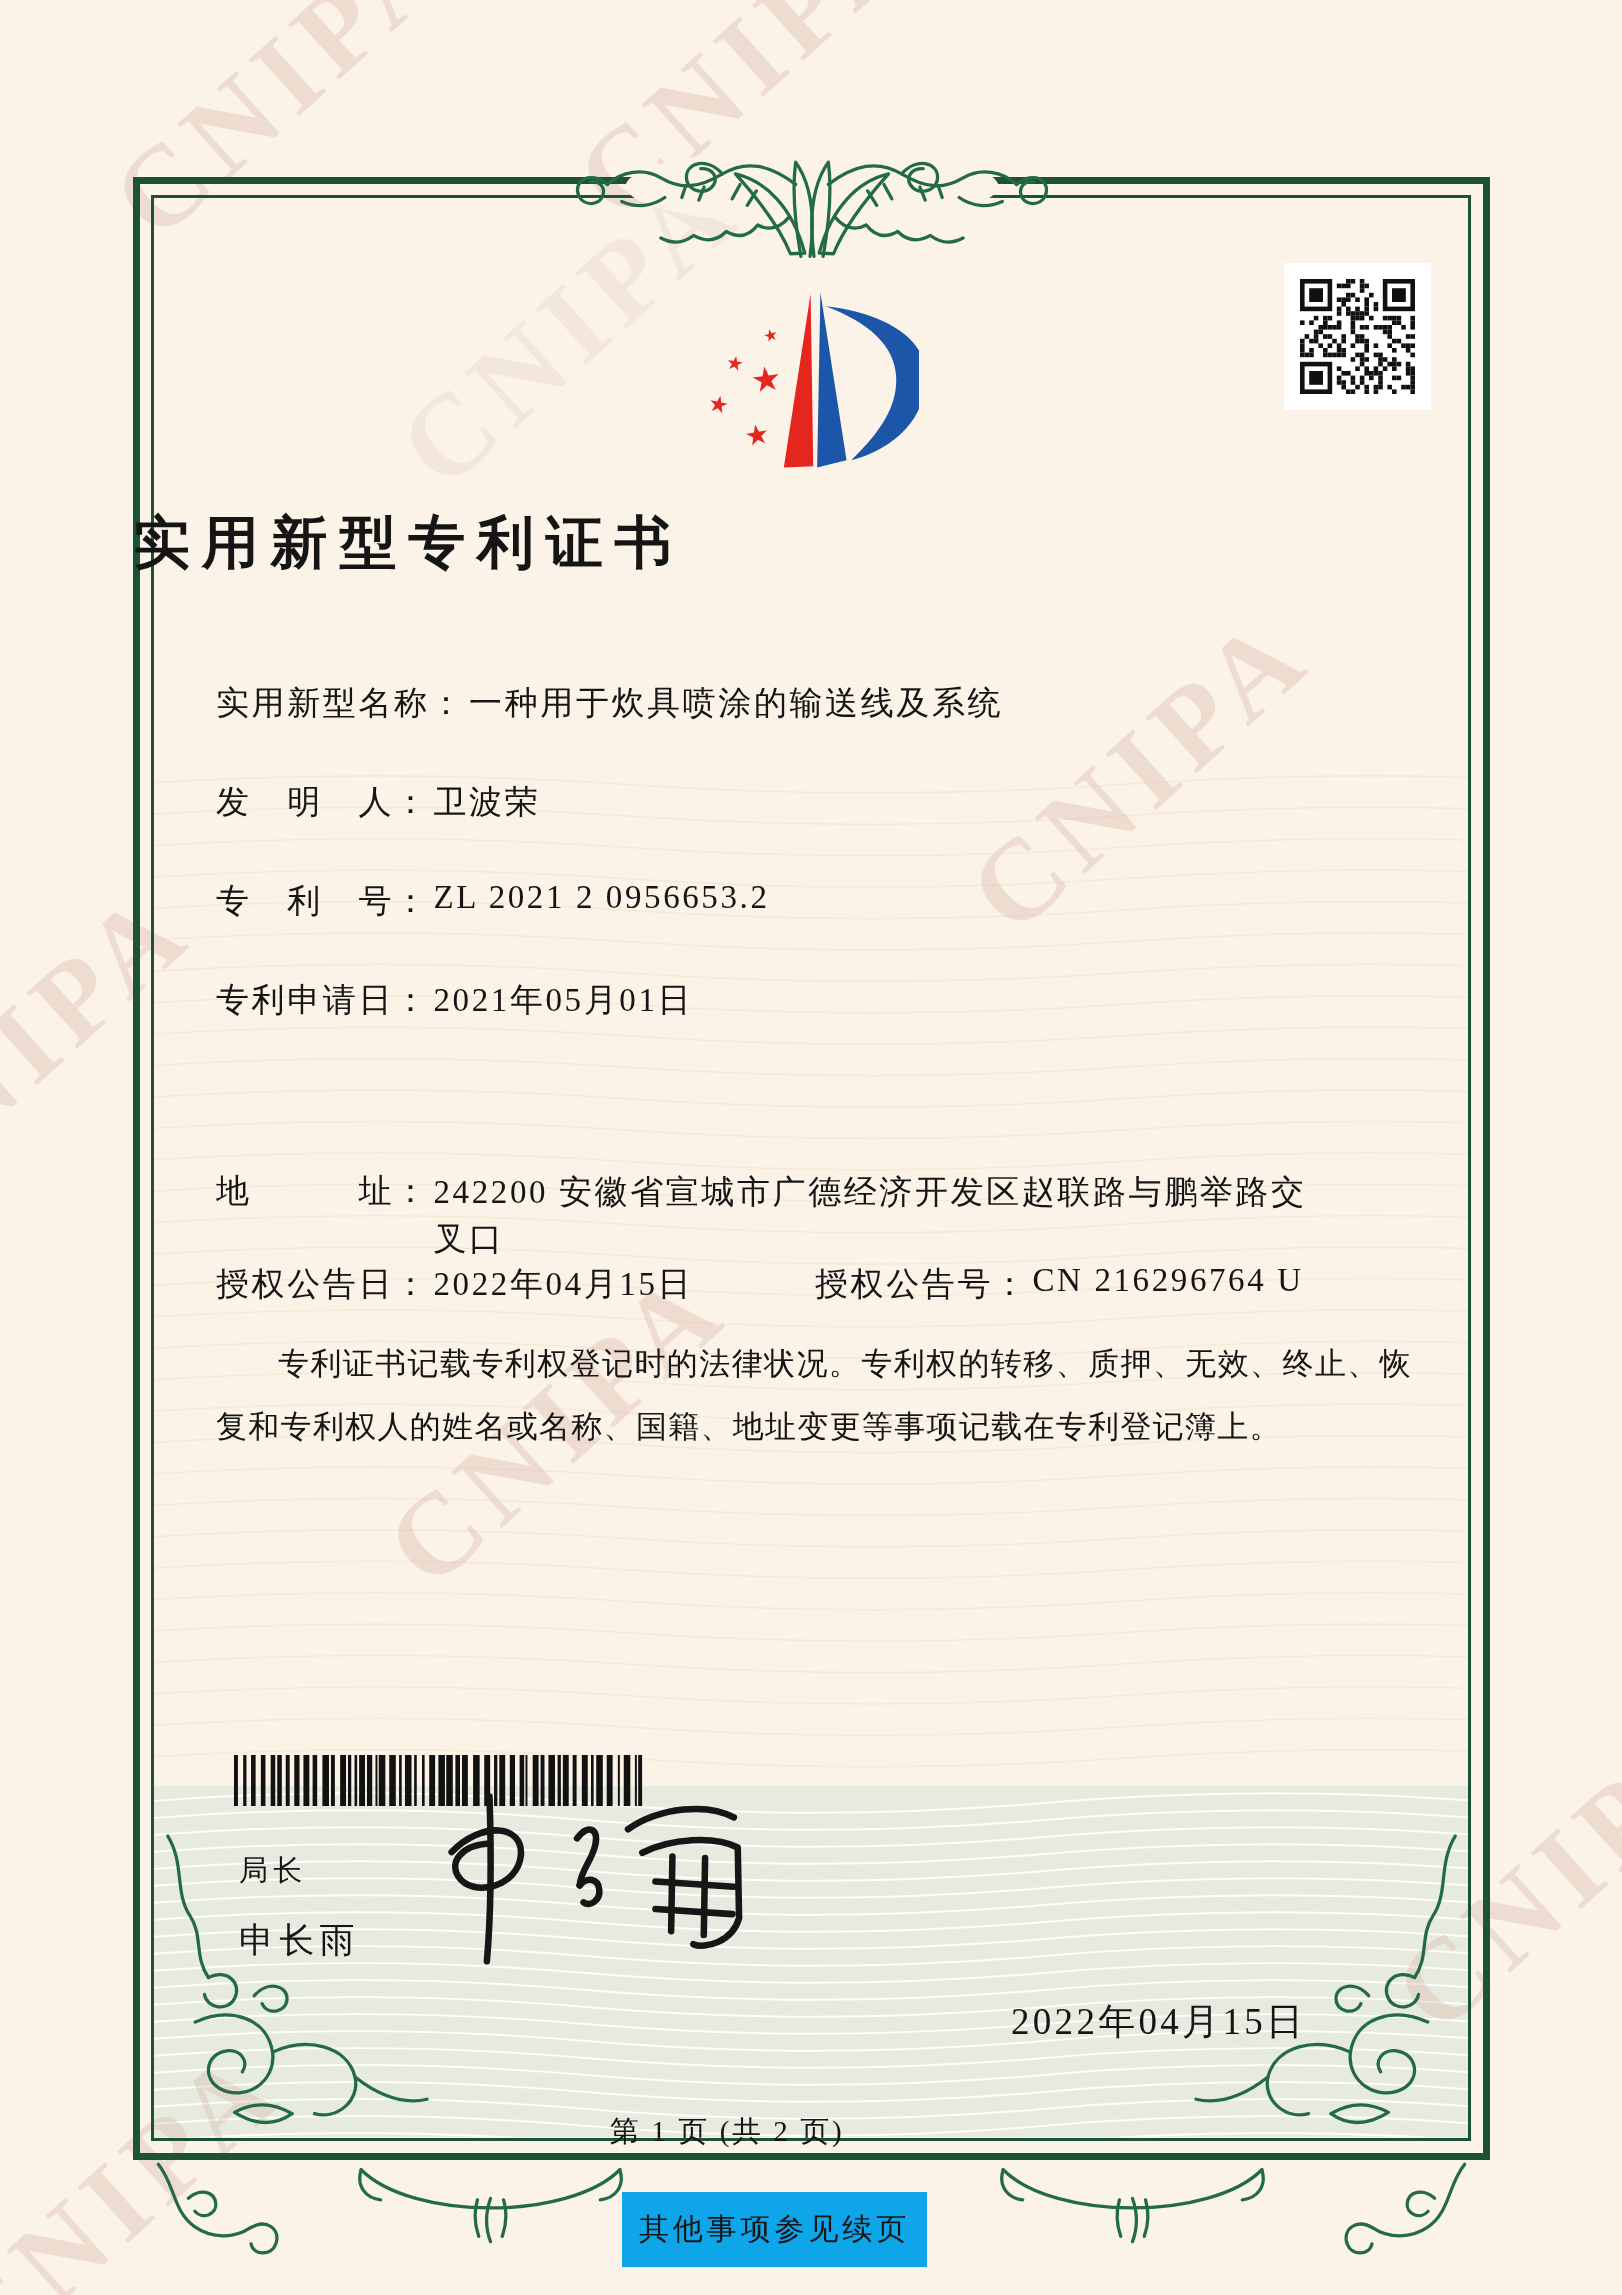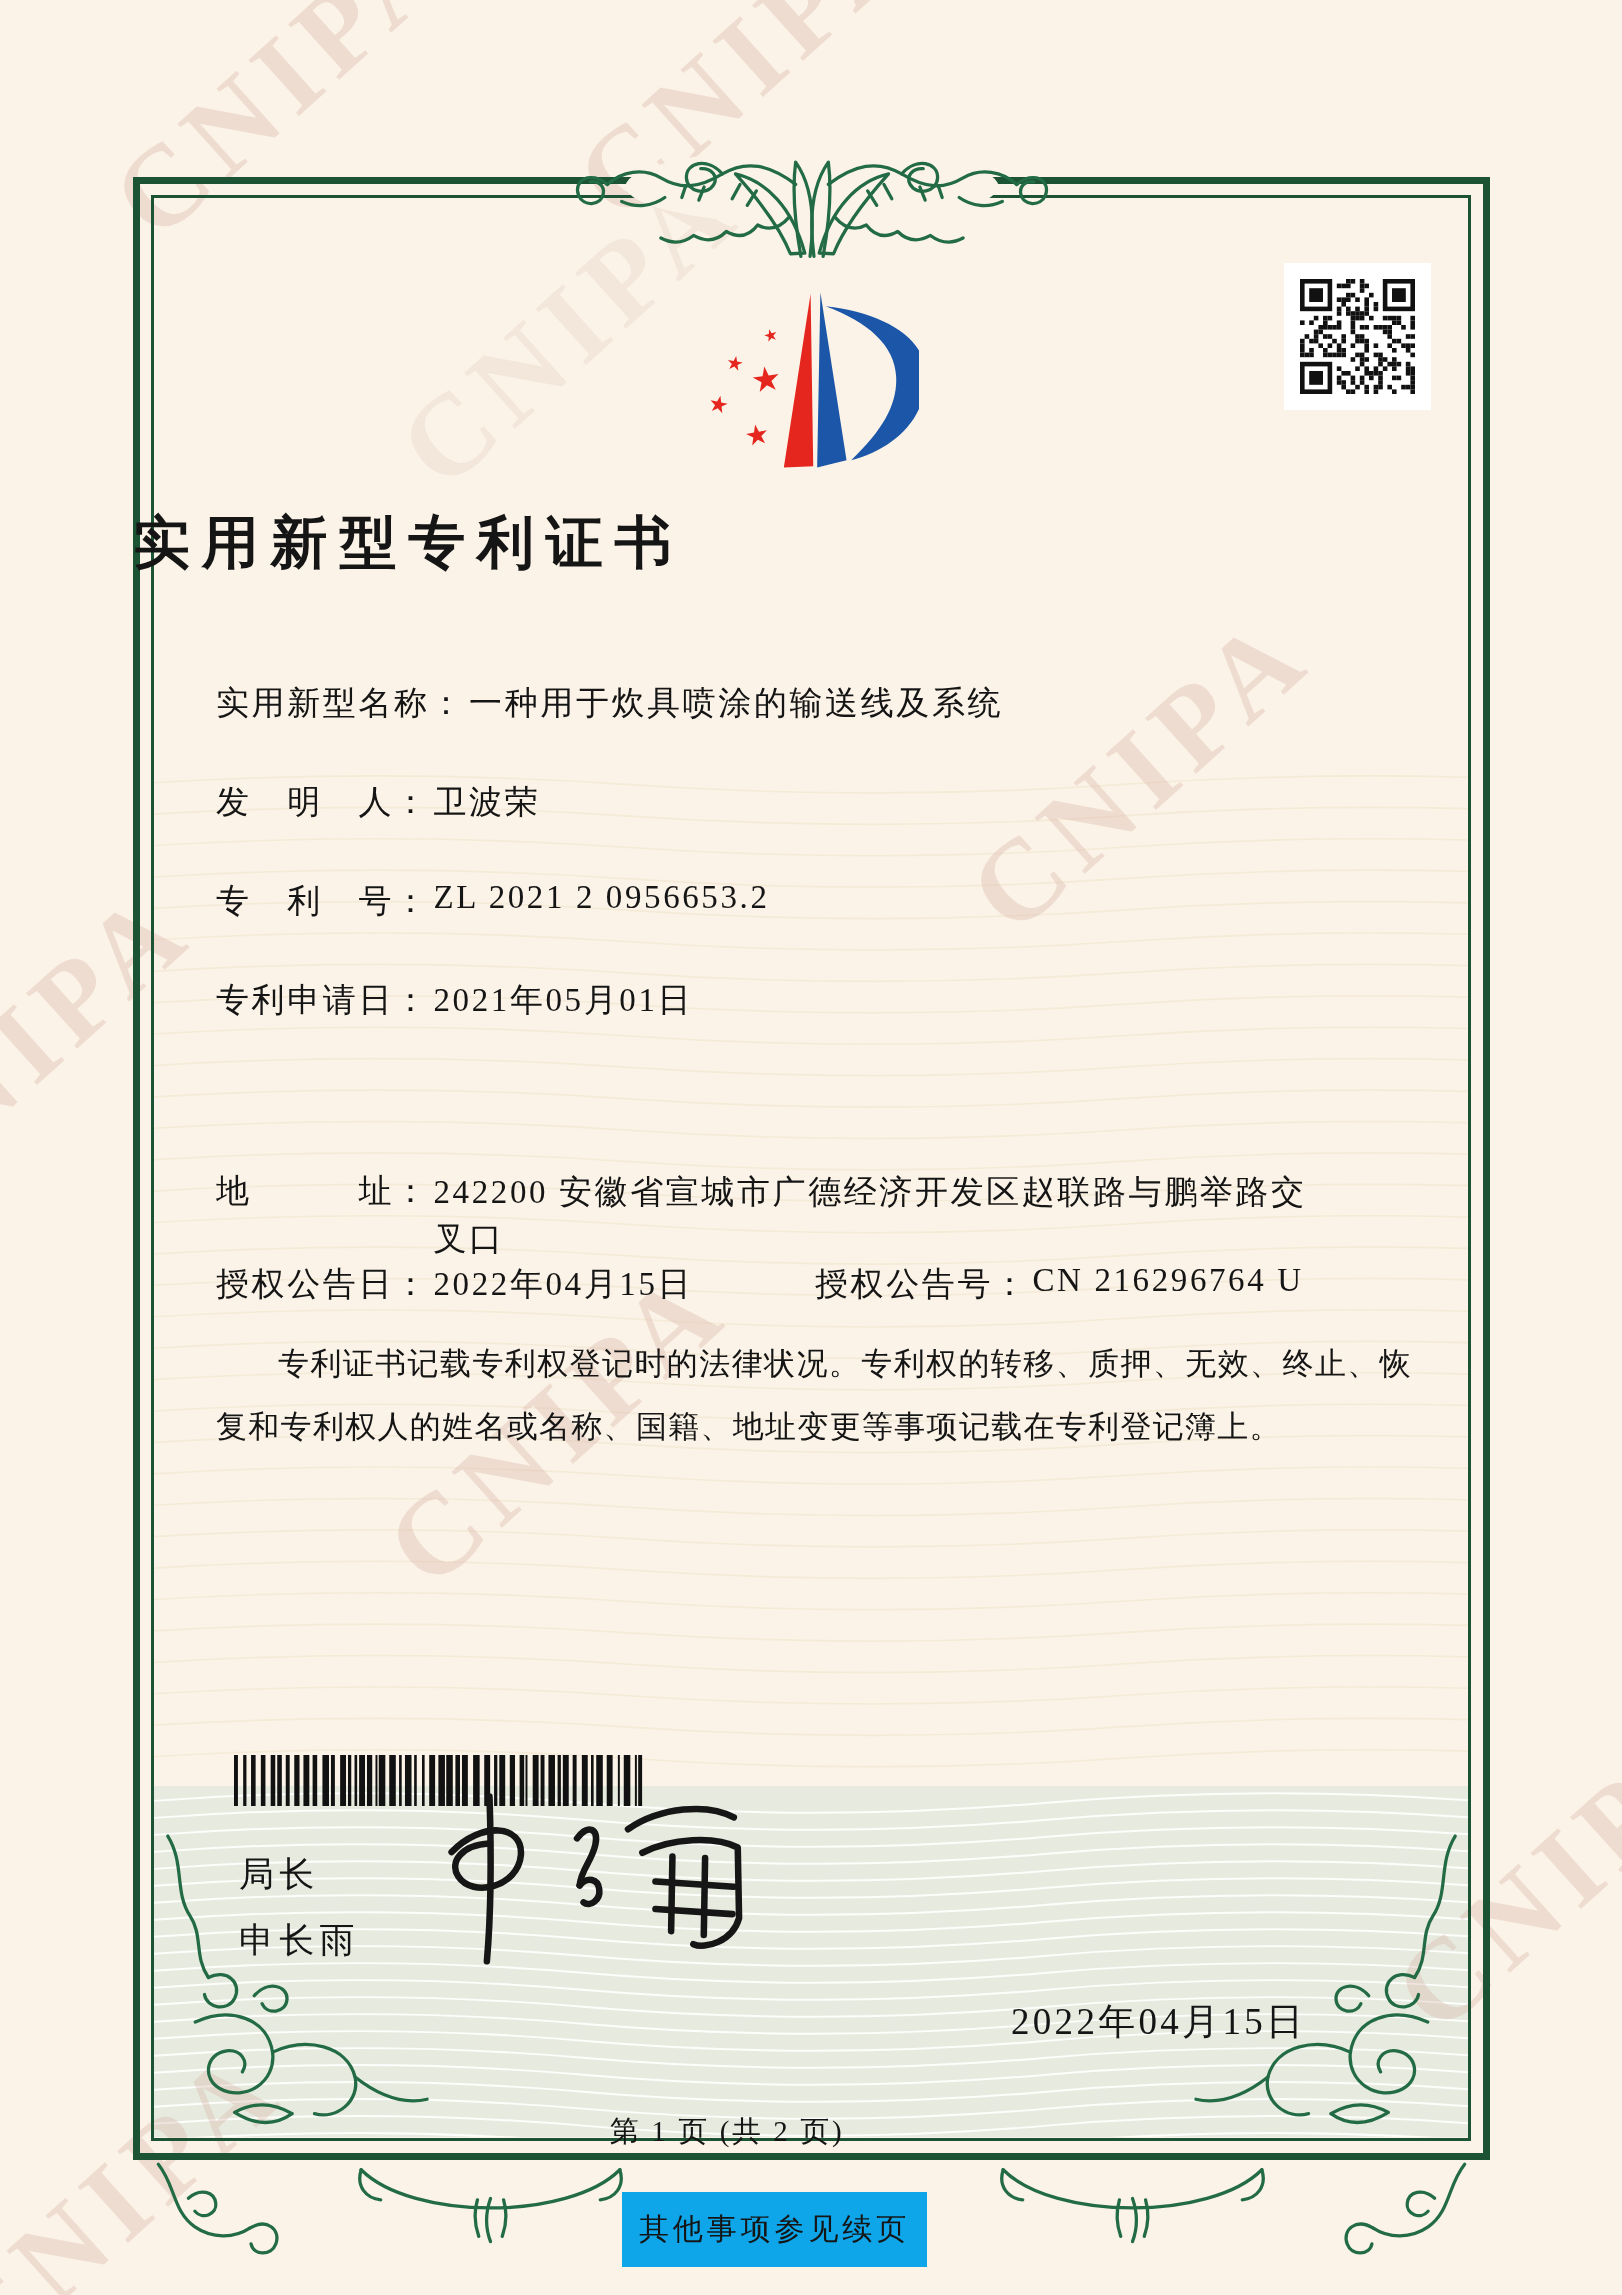--- a/index.html
+++ b/index.html
@@ -61,21 +61,21 @@
   .r1{top:681px}.r2{top:780px}.r3{top:879px}.r4{top:978px}.r5{top:1068px}
   .r6{top:1169px}.r7{top:1262px;width:1197px;}
   .addr-lines{display:inline-block;vertical-align:top;margin-left:3.9px;line-height:47px;max-width:995px;}
   .grant-pair2{position:absolute;left:599px;top:0;white-space:nowrap;}
   
   .body-text{position:absolute;left:216px;top:1332px;width:1196px;
     font-size:31px;line-height:63px;letter-spacing:1.3px;z-index:5;text-align:justify;}
   .body-text p{margin:0;text-indent:2em;}
   
   .barcode{position:absolute;left:234px;top:1755px;width:414px;height:51px;z-index:5;}
-  .director-label{position:absolute;left:239px;top:1851px;font-size:35px;letter-spacing:5.2px;z-index:5;}
+  .director-label{position:absolute;left:239px;top:1851px;font-size:29px;letter-spacing:5.2px;z-index:5;}
   .director-name{position:absolute;left:239px;top:1917px;font-size:35px;letter-spacing:5.2px;z-index:5;}
   .signature{position:absolute;left:412px;top:1790px;width:432px;height:196px;z-index:5;}
   .sig path{fill:none;stroke:#161616;stroke-width:10;stroke-linecap:round;stroke-linejoin:round}
   .issue-date{position:absolute;left:1011px;top:1997px;font-size:37px;letter-spacing:3.3px;z-index:5;}
   .page-info{position:absolute;left:133px;top:2112px;width:1188px;text-align:center;
     font-size:29px;letter-spacing:2.6px;z-index:5;}
   .note-box{position:absolute;left:622px;top:2192px;width:305px;height:75px;background:#0ea5e9;
     z-index:6;display:flex;align-items:center;justify-content:center;}
   .note-box span{font-size:30px;letter-spacing:3.9px;}
 </style>

